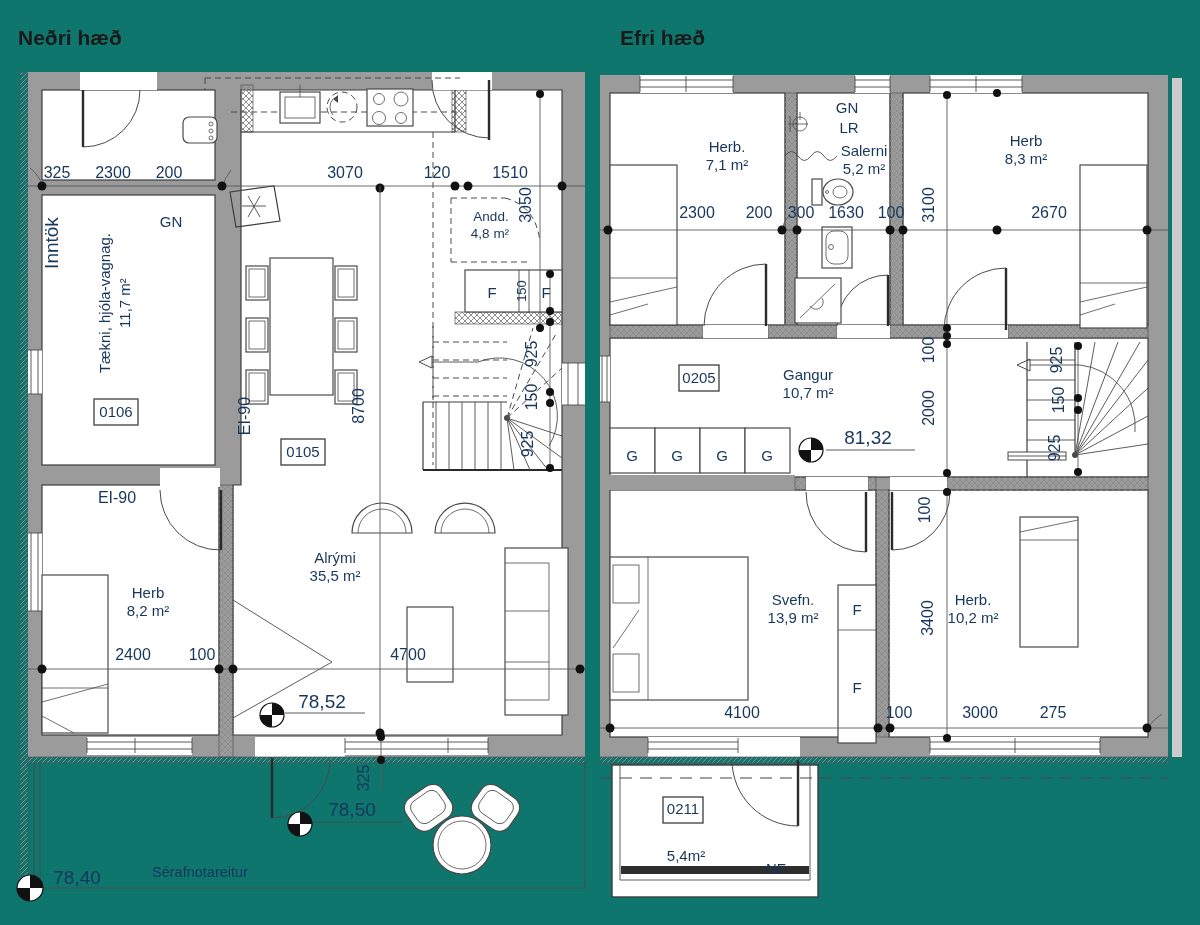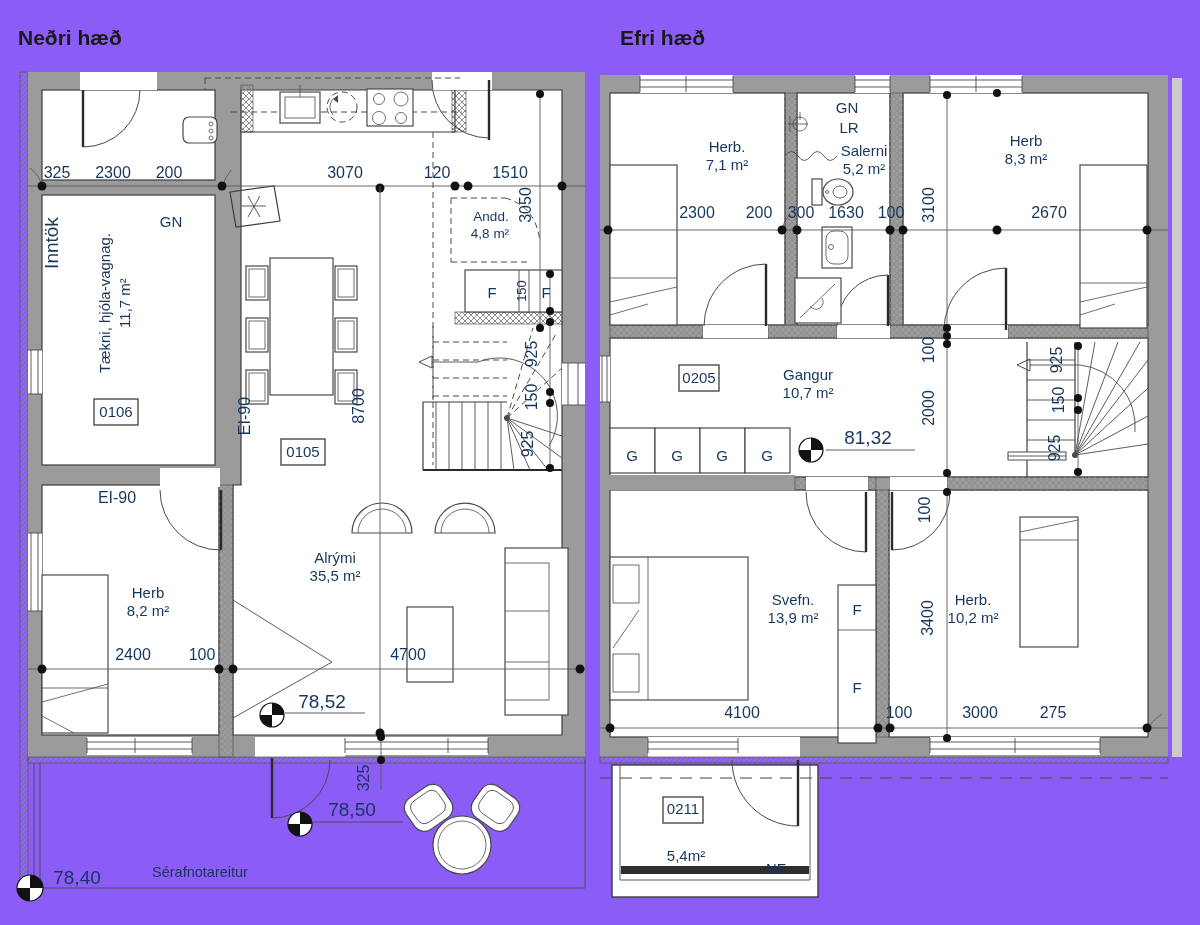--- a/index.html
+++ b/index.html
@@ -1,16 +1,16 @@
 <!DOCTYPE html>
 <html><head>
 <meta charset="utf-8">
 <style>
   html,body{margin:0;padding:0;background:#fff;}
-  .page{width:1200px;height:925px;position:relative;background:#8b5cf6;overflow:hidden;}
+  .page{width:1200px;height:925px;position:relative;background:#0f766e;overflow:hidden;}
   svg{display:block;}
   text{font-family:"Liberation Sans","DejaVu Sans",sans-serif;fill:#17365d;}
   .title{font-size:21px;font-weight:bold;fill:#1a1a1a;}
   .dim{font-size:16px;}
   .dimS{font-size:13px;}
   .room{font-size:15px;}
   .small{font-size:13.5px;}
   .code{font-size:15px;}
   .lvl{font-size:19px;}
   .mid{text-anchor:middle;}

